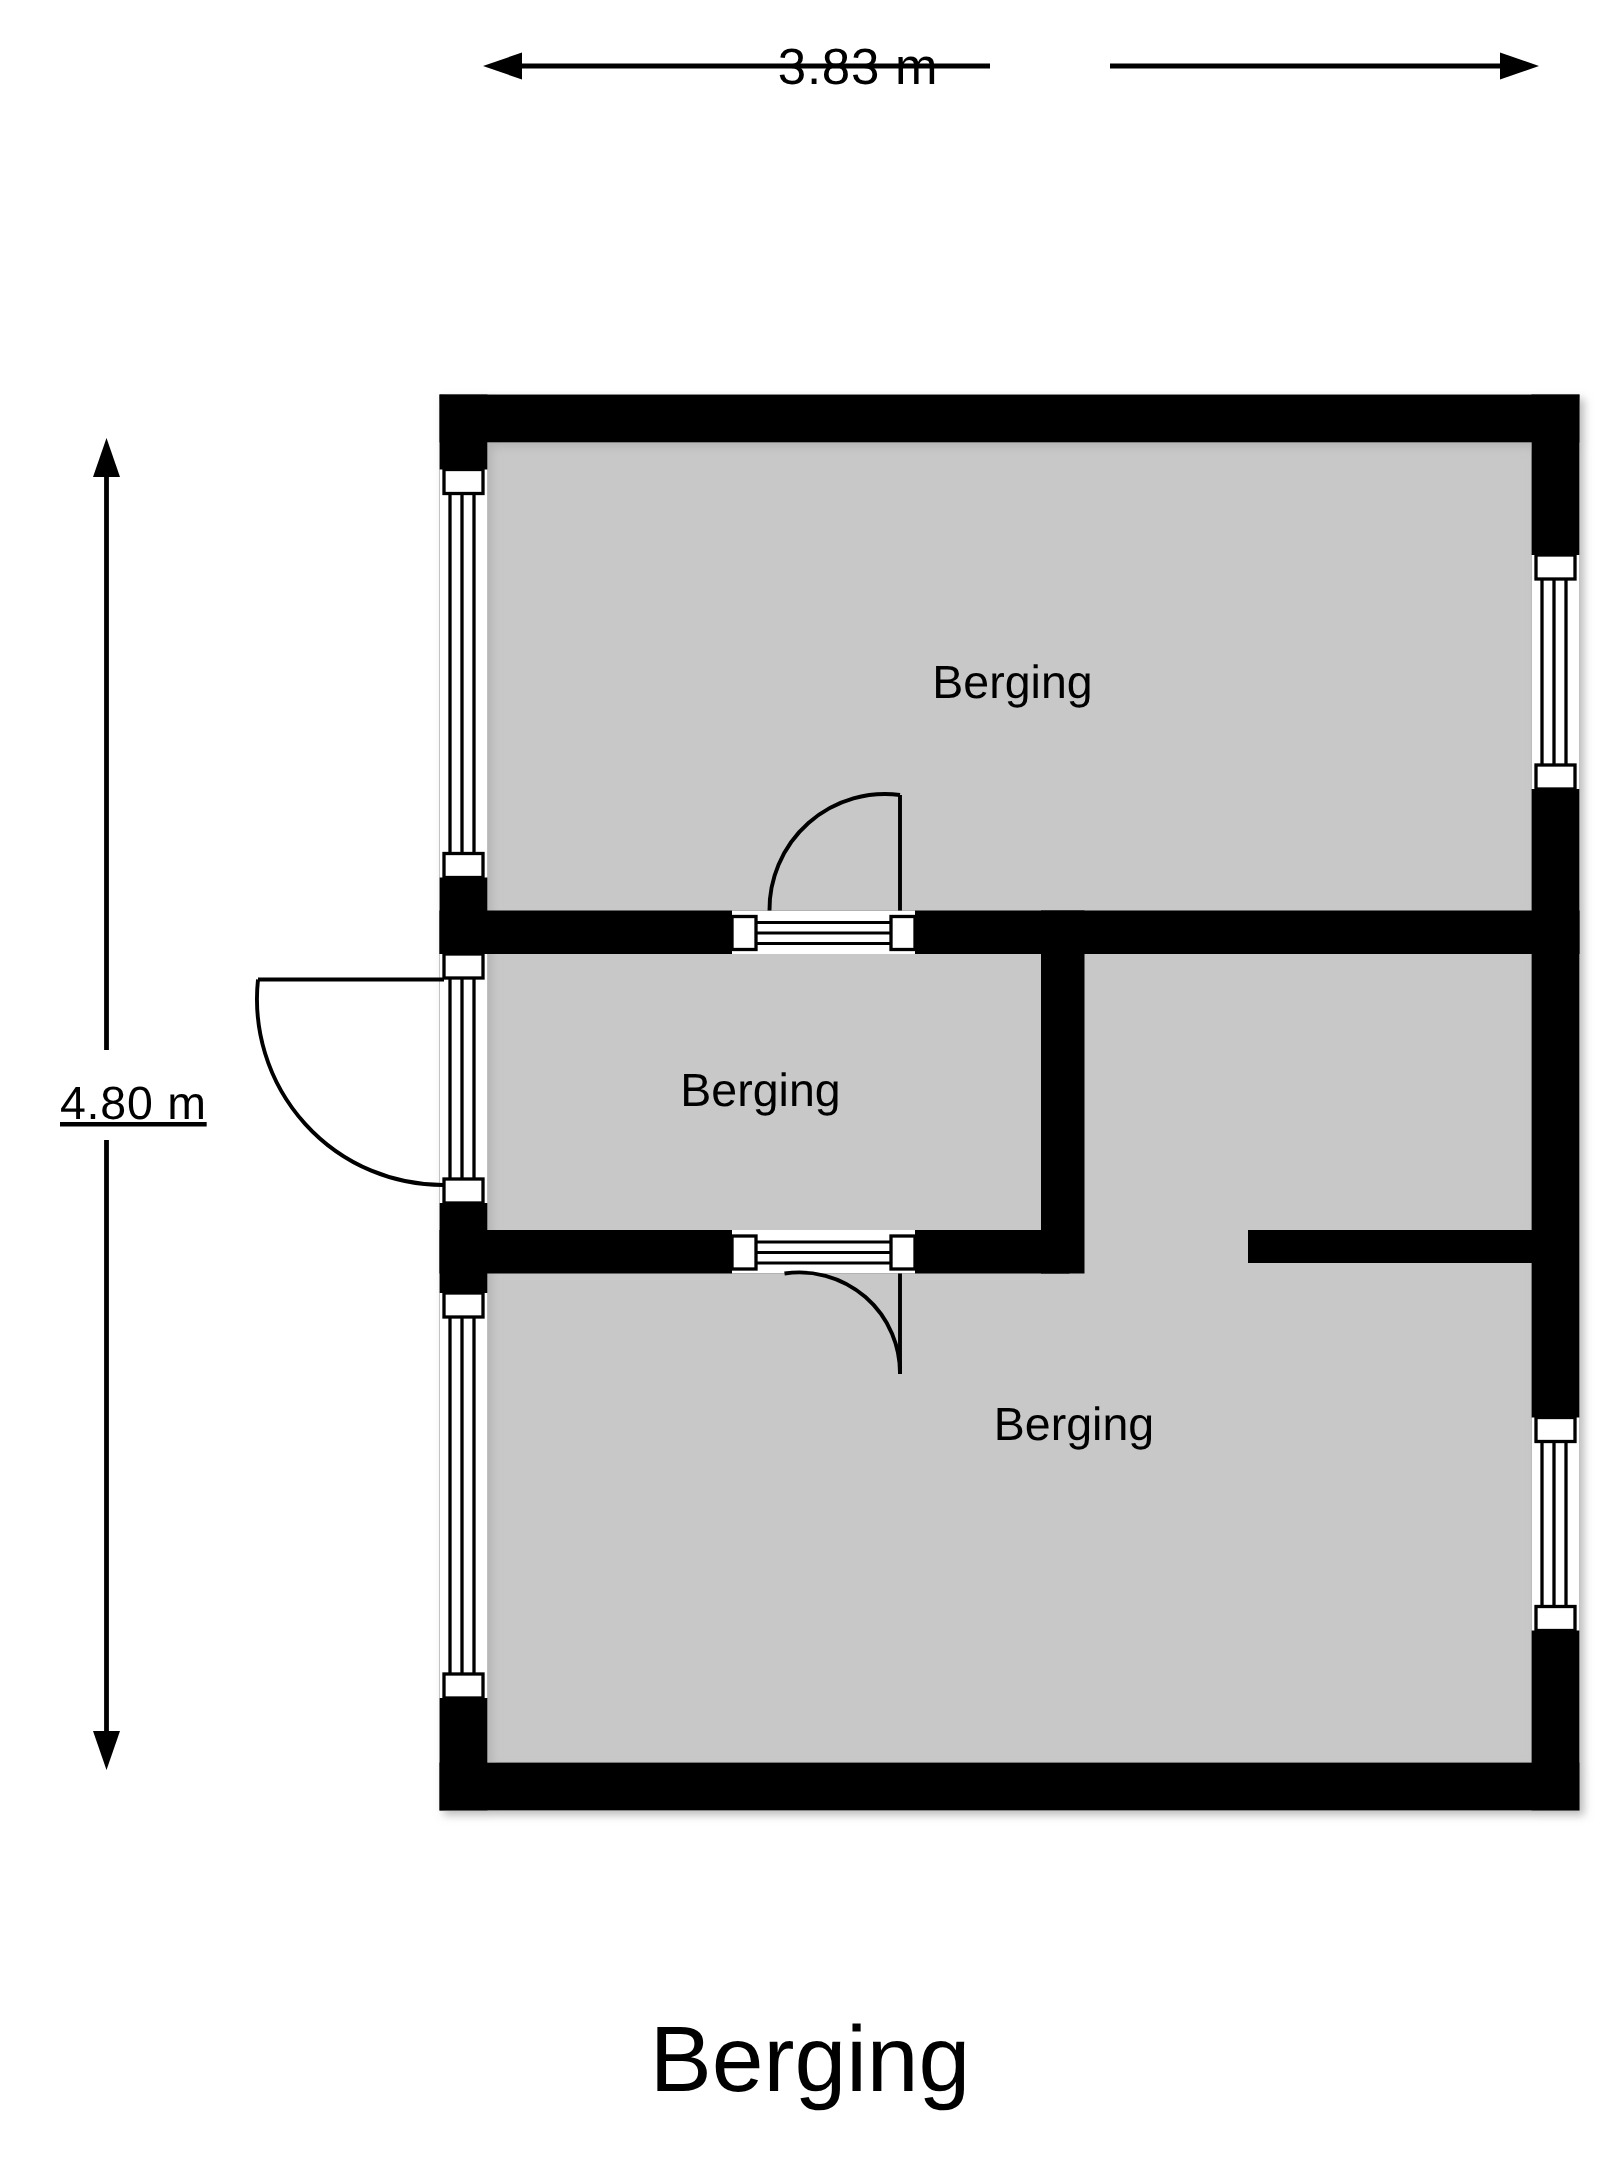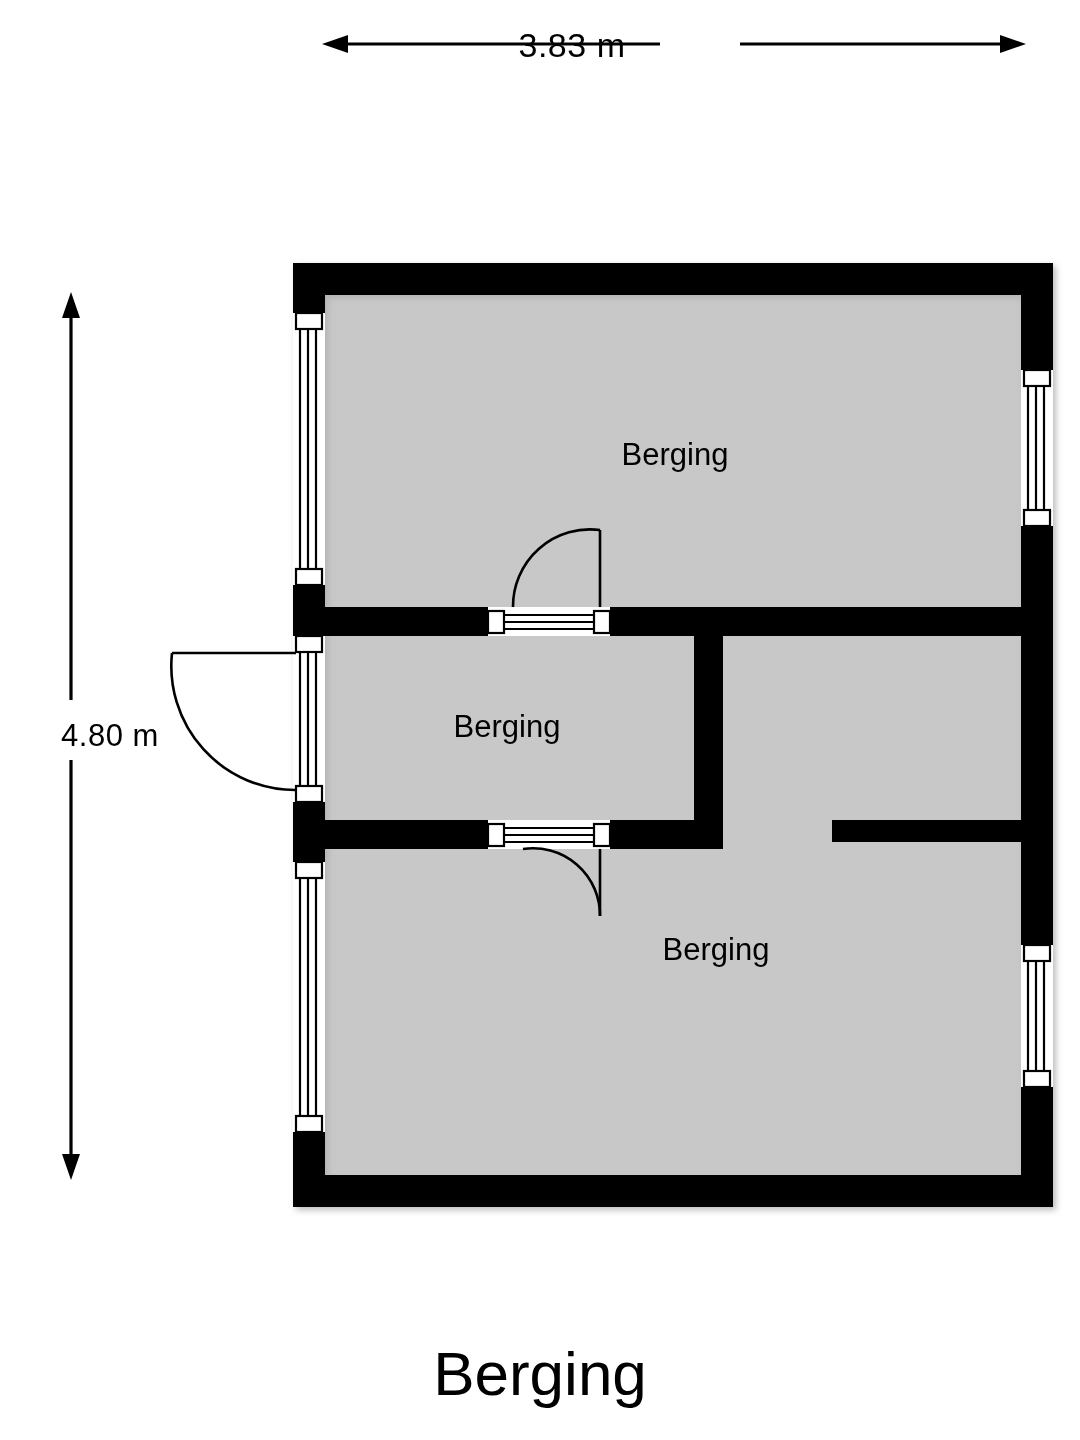--- a/index.html
+++ b/index.html
@@ -34,23 +34,24 @@
     left: 0; top: 26px;
     width: 1080px;
     text-align: center;
     font-size: 34px;
     letter-spacing: 0.5px;
   }
   #dim-left-label {
     left: 8px;
     top: 718px;
     width: 140px;
-    text-align: center;
+    text-align: left;
     font-size: 31px;
     letter-spacing: 0.5px;
+    text-decoration: underline;
   }
 
   
   #plan-title {
     position: absolute;
     left: 0;
     top: 1338px;
     width: 1080px;
     text-align: center;
     font-size: 62px;

